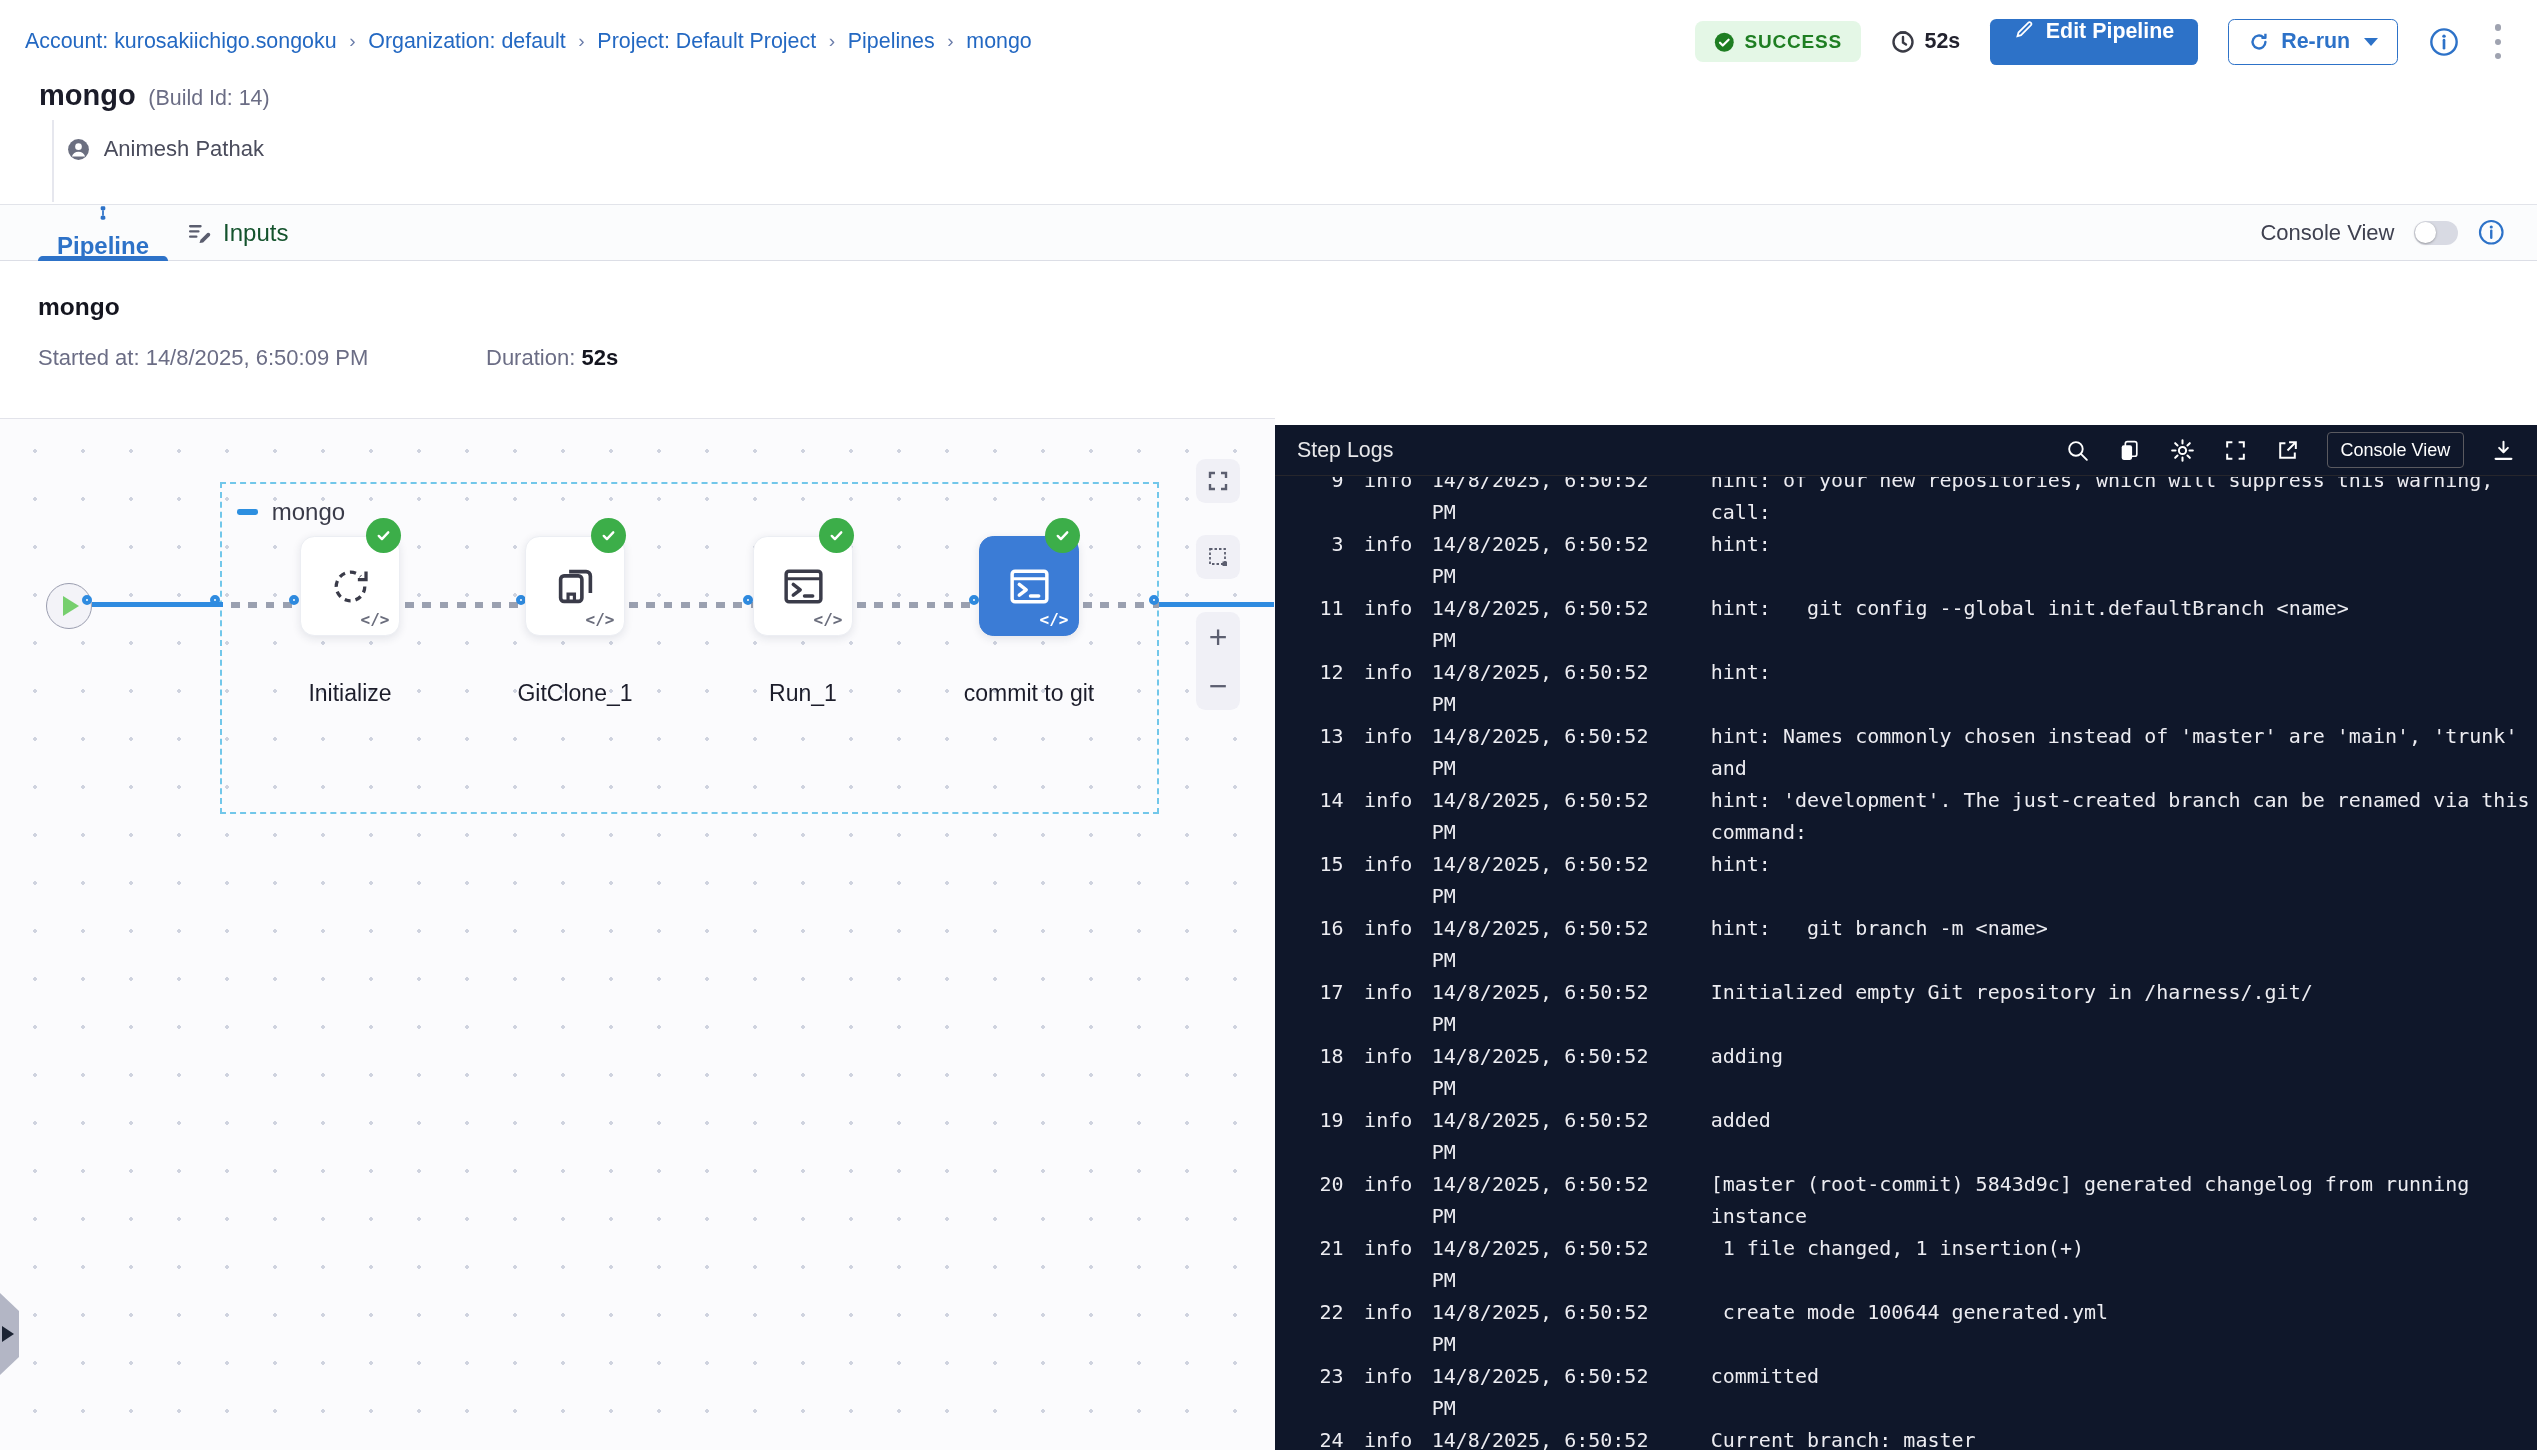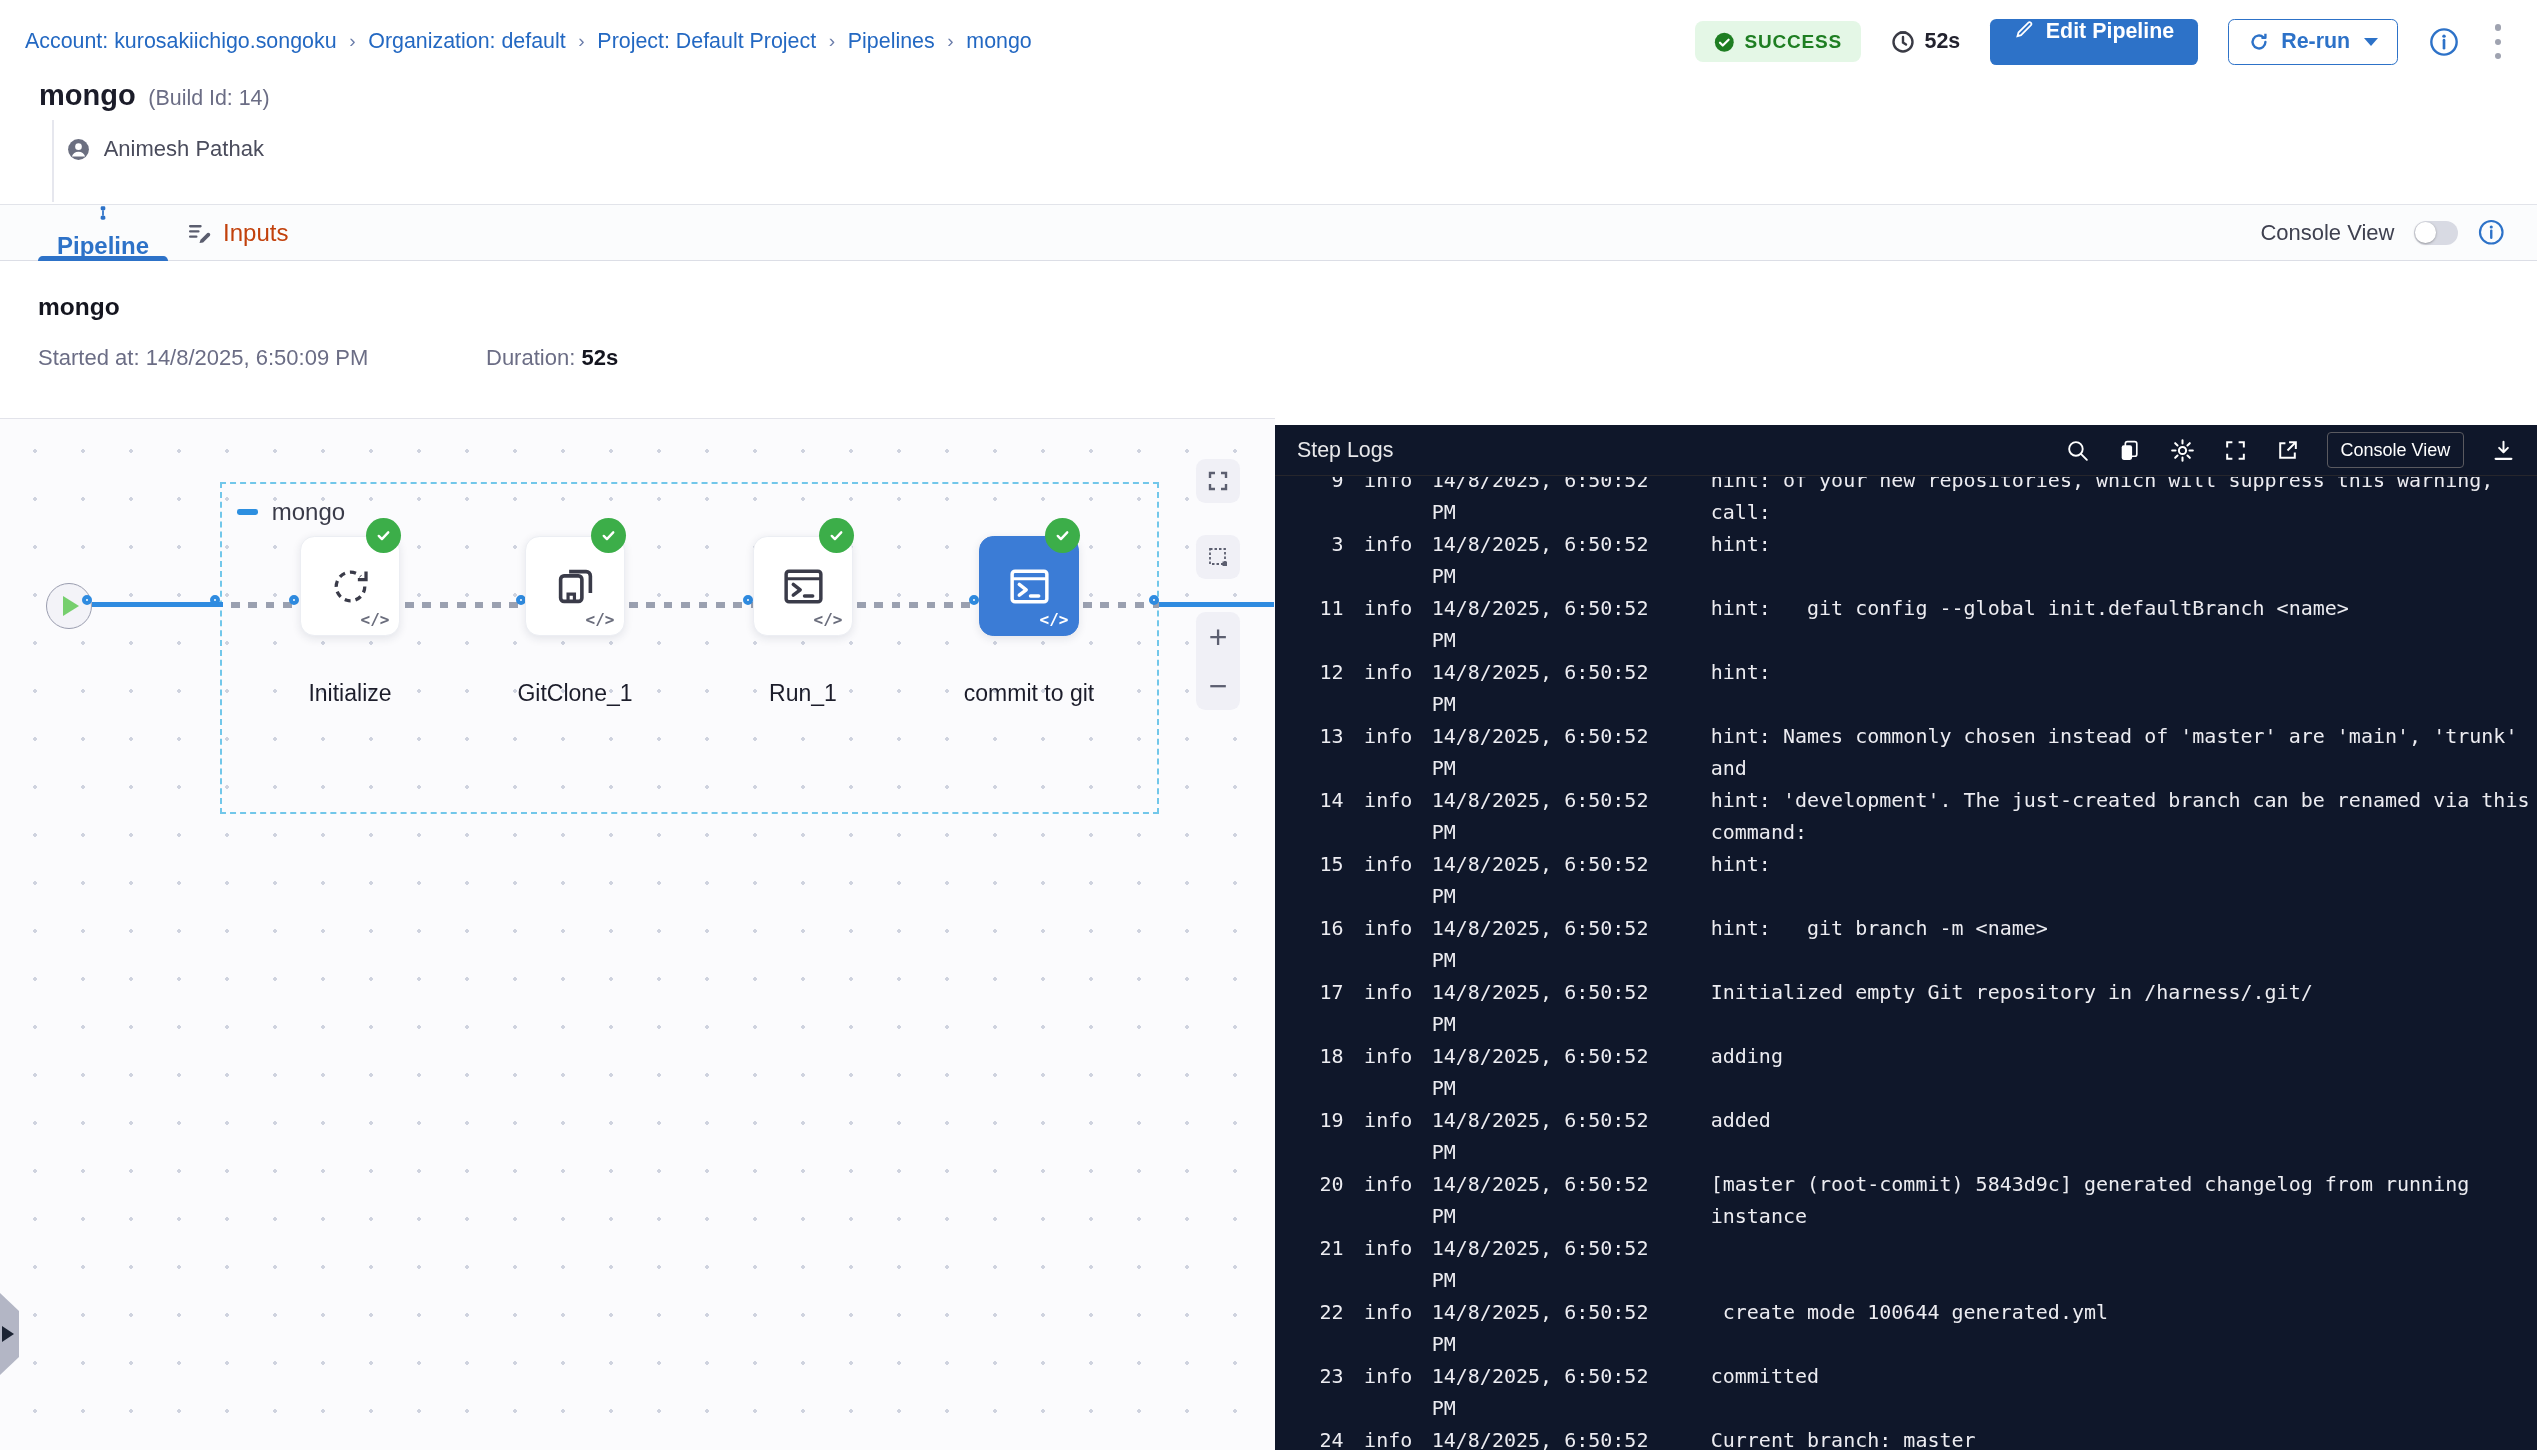--- a/index.html
+++ b/index.html
@@ -25,21 +25,21 @@
   .build-title .name { font-size:29px; font-weight:bold; color:#1b1c29; }
   .build-title .bid { font-size:21.4px; color:#6b6d85; }
   .author-rule { position:absolute; left:52px; top:120px; width:1.6px; height:82px; background:#e6e7ee; }
   .author { position:absolute; left:66px; top:136px; display:flex; align-items:center; gap:12.7px; color:#4a4c5c; font-size:22px; }
 
   
   .tabbar { position:absolute; left:0; top:204px; width:2538px; height:57px; background:#fbfcfd; border-top:1.6px solid #e2e4ea; border-bottom:1.6px solid #dcdee6; display:flex; align-items:center; }
   .tab { position:relative; height:100%; display:flex; align-items:center; gap:11px; padding:0 19px; font-size:24px; cursor:pointer; }
   .tab.active { color:#2d72c8; font-weight:bold;flex-direction:column; }
   .tab.active::after { content:""; position:absolute; left:0; right:0; bottom:-1.6px; height:5.5px; background:#2d72c8; border-radius:4.7px 4.7px 0 0; }
-  .tab.inactive { color:#c2410c; }
+  .tab.inactive { color:#14532d; }
   .tabbar-right { position:absolute; right:33px; display:flex; align-items:center; gap:19px; }
   .tabbar-right .lbl { font-size:22px; color:#3f4150; }
   .toggle { width:44px; height:24px; background:#d8dae3; border-radius:12.7px; position:relative; cursor:pointer; }
   .toggle .knob { position:absolute; left:1.6px; top:1.6px; width:20.6px; height:20.6px; background:#fff; border-radius:50%; box-shadow:0 0.8px 2.4px rgba(0,0,0,.35); }
 
   
   .runinfo { position:absolute; left:0; top:261px; width:2538px; height:157px; background:#fff; }
   .runinfo .stage { position:absolute; left:38px; top:32px; font-size:24.5px; font-weight:bold; color:#14151f; }
   .runinfo .meta { position:absolute; left:38px; top:84px; font-size:22px; color:#6b6d85; }
   .runinfo .meta b { color:#14151f; }
@@ -419,20 +419,21 @@
       <div class="log-entry">
         <div class="n">20</div>
         <div class="lv">info</div>
         <div class="t">14/8/2025, 6:50:52 PM</div>
         <div class="m">[master (root-commit) 5843d9c] generated changelog from running instance</div>
       </div>
       <div class="log-entry">
         <div class="n">21</div>
         <div class="lv">info</div>
         <div class="t">14/8/2025, 6:50:52 PM</div>
+        <div class="m"> 1 file changed, 1 insertion(+)</div>
       </div>
       <div class="log-entry">
         <div class="n">22</div>
         <div class="lv">info</div>
         <div class="t">14/8/2025, 6:50:52 PM</div>
         <div class="m"> create mode 100644 generated.yml</div>
       </div>
       <div class="log-entry">
         <div class="n">23</div>
         <div class="lv">info</div>

